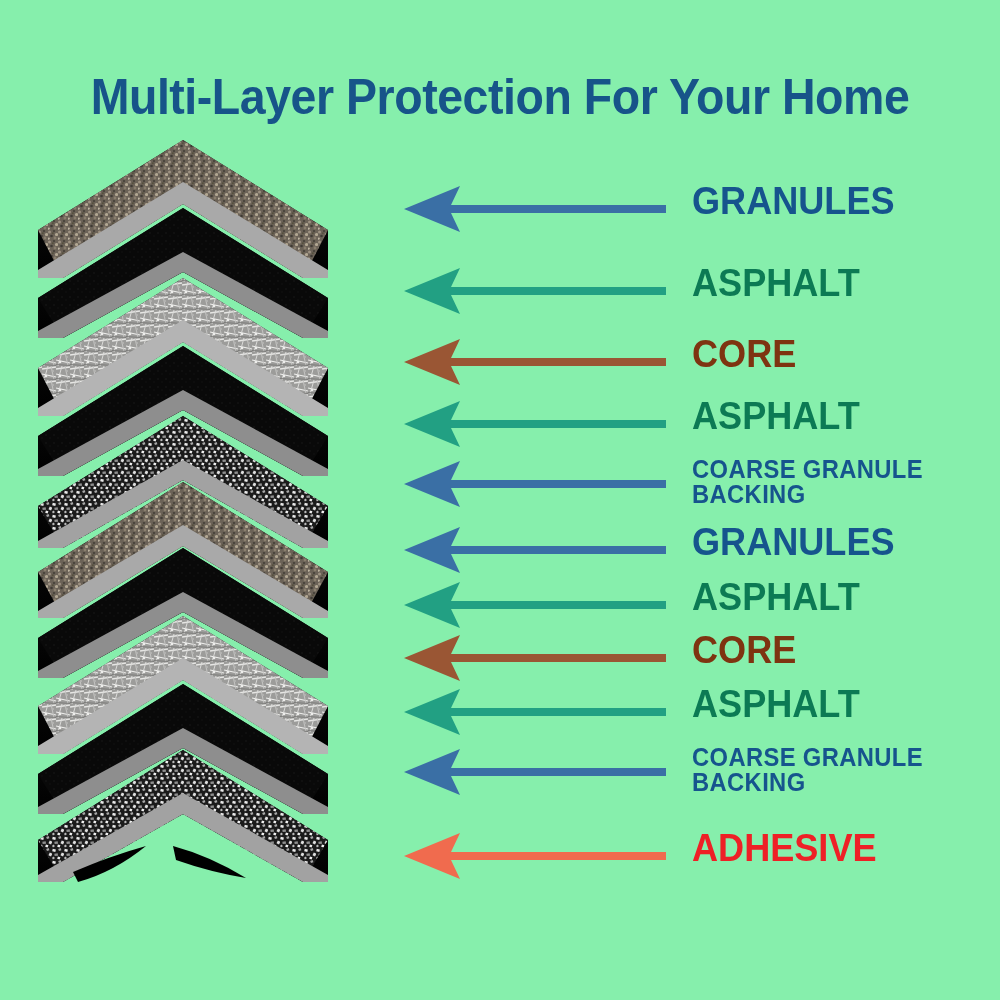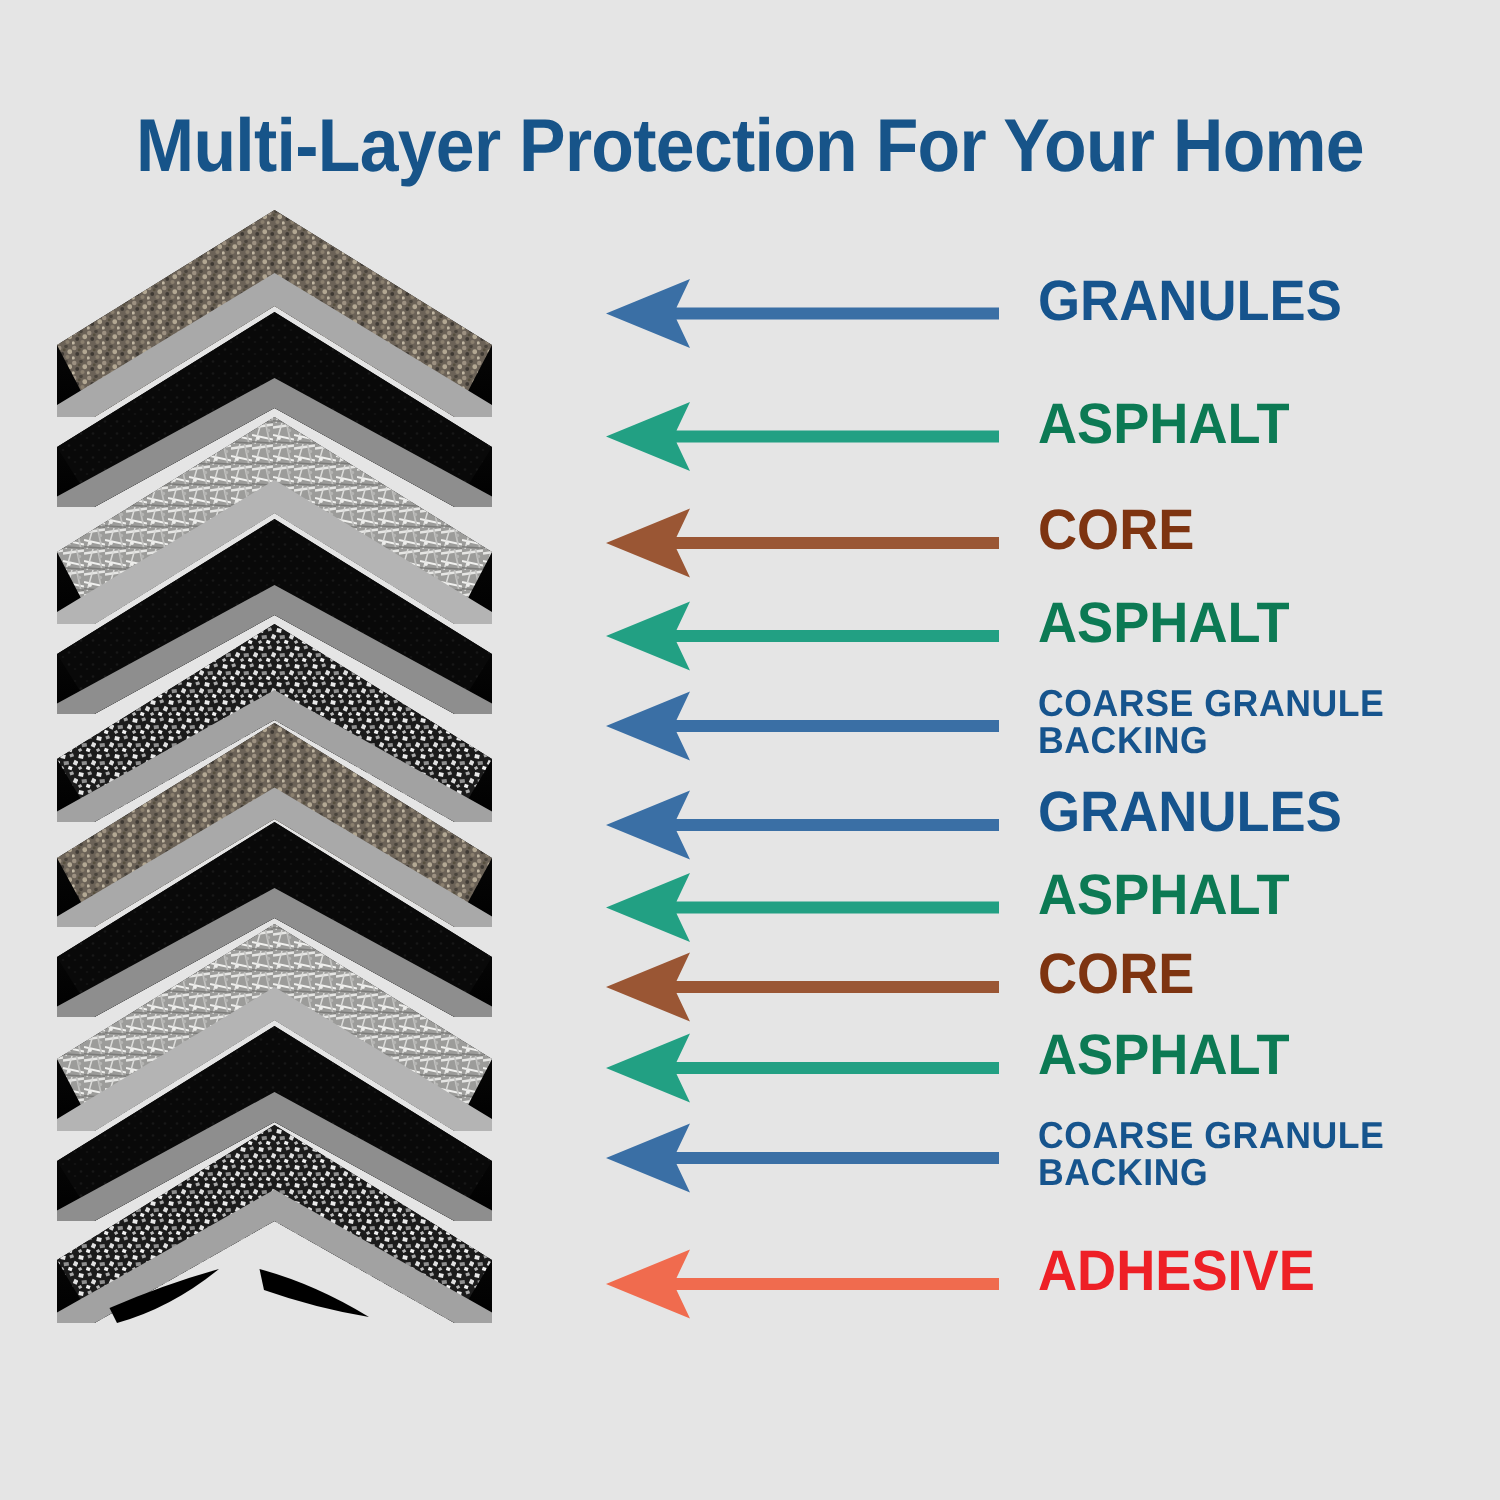--- a/index.html
+++ b/index.html
@@ -7,21 +7,21 @@
   html, body {
     margin: 0; padding: 0;
     width: 1000px; height: 1000px;
     background: #ffffff;
     font-family: "Liberation Sans", sans-serif;
     overflow: hidden;
   }
   #canvas {
     position: relative;
     width: 1000px; height: 1000px;
-    background: #e5e5e5;
+    background: #86efac;
   }
 
   
   #title {
     position: absolute;
     left: 0; top: 68px;
     width: 1000px;
     text-align: center;
     font-family: "Liberation Sans Narrow", "Liberation Sans", sans-serif;
     font-size: 50px;

